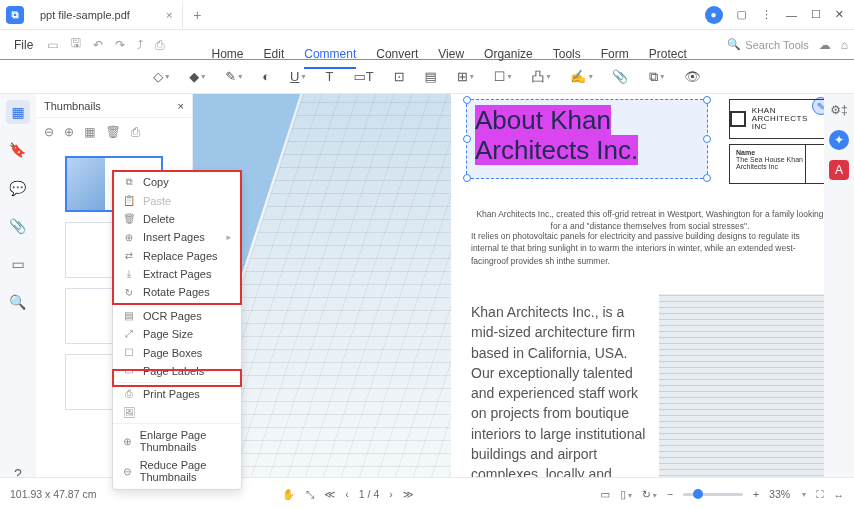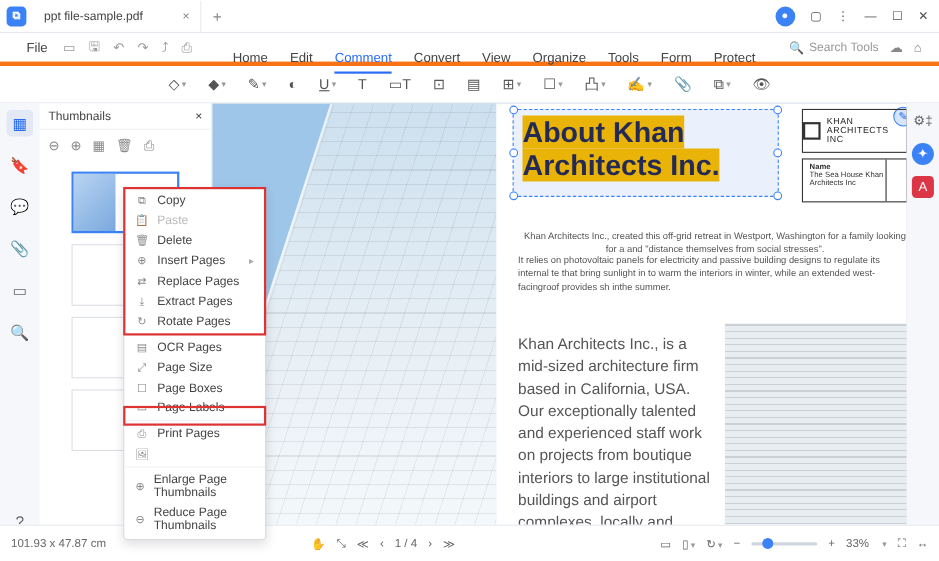--- a/index.html
+++ b/index.html
@@ -8,21 +8,21 @@
 .titlebar { height: 30px; display: flex; align-items: center; background: #fff; border-bottom: 1px solid #e6eaf0; }
 .app-logo { width: 30px; height: 30px; display: flex; align-items: center; justify-content: center; }
 .app-logo-sq { width: 18px; height: 18px; background: #3b82f6; border-radius: 4px; display: flex; align-items: center; justify-content: center; color: #fff; font-size: 10px; font-weight: bold; }
 .tab { display: flex; align-items: center; padding: 0 10px; height: 28px; border-right: 1px solid #e6eaf0; font-size: 11px; color: #444; gap: 36px; }
 .tab-close { color: #888; cursor: pointer; }
 .tab-add { padding: 0 10px; color: #888; font-size: 14px; }
 .win-ctrl { margin-left: auto; display: flex; align-items: center; gap: 14px; padding-right: 10px; color: #555; font-size: 11px; }
 .win-ctrl .avatar { width: 18px; height: 18px; border-radius: 50%; background: #3b82f6; color: #fff; display: flex; align-items: center; justify-content: center; font-size: 10px; }
 .win-ctrl span { cursor: pointer; }
 
-.menubar { height: 30px; display: flex; align-items: center; background: #fff; border-bottom: 4px solid #f97316; padding: 0 16px; font-size: 12px; color: #444; }
+.menubar { height: 30px; display: flex; align-items: center; background: #fff; border-bottom: 1px solid #f97316; padding: 0 6px; font-size: 12px; color: #444; }
 .menubar .file { padding: 0 8px; }
 .menubar .qa { padding: 0 6px; color: #999; }
 .menubar .tabs { margin: 0 auto; display: flex; gap: 20px; }
 .menubar .tabs span { cursor: pointer; padding: 6px 0; margin-top: 20px; }
 .menubar .tabs .active { color: #2a6df4; border-bottom: 2px solid #2a6df4; }
 .menubar .search { color: #999; font-size: 11px; display: flex; align-items: center; gap: 4px; }
 .menubar .right-icons { display: flex; gap: 10px; color: #888; padding-left: 10px; }
 
 .toolbar { height: 34px; background: #fff; border-bottom: 1px solid #e6eaf0; display: flex; align-items: center; justify-content: center; gap: 20px; color: #555; font-size: 13px; }
 .toolbar .ti { cursor: pointer; display: flex; align-items: center; justify-content: center; }
@@ -45,21 +45,21 @@
 
 .canvas { flex: 1; background: #cfd6de; position: relative; overflow: hidden; }
 .page { position: absolute; left: 0; top: 0; width: 640px; height: 392px; background: #fff; }
 .photo { position: absolute; left: 0; top: 0; width: 258px; height: 392px; background: #9ec6e9; overflow: hidden; }
 .photo::before { content:''; position:absolute; left:45px; bottom:-20px; width:340px; height:440px; background: linear-gradient(180deg,#c9deee 0%, #e7eff5 55%, #f6fafc 100%); transform: skewX(-18deg); border-left: 2px solid rgba(255,255,255,.6); }
 .photo::after { content:''; position:absolute; left:48px; bottom:-20px; width:340px; height:440px; transform: skewX(-18deg); background: repeating-linear-gradient(0deg, rgba(0,0,0,.08) 0 1px, transparent 1px 13px), repeating-linear-gradient(90deg, rgba(0,0,0,.06) 0 1px, transparent 1px 18px); }
 .title-box { position: absolute; left: 273px; top: 5px; width: 242px; height: 80px; border: 1px dashed #3b82f6; background: #eaf1fd; padding: 6px 8px; }
 .title-box .handle { position: absolute; width: 8px; height: 8px; border: 1px solid #3b82f6; border-radius: 50%; background: #fff; }
 .h-tl { left: -4px; top: -4px; } .h-tr { right: -4px; top: -4px; } .h-bl { left: -4px; bottom: -4px; } .h-br { right: -4px; bottom: -4px; }
 .h-ml { left:-4px; top:50%; transform:translateY(-50%);} .h-mr { right:-4px; top:50%; transform:translateY(-50%);}
-.title-text { font-size: 26px; font-weight: 700; color: #222a55; line-height: 1.15; background: #eab308; display: inline; }
+.title-text { font-size: 26px; font-weight: 400; color: #222a55; line-height: 1.15; background: #d946ef; display: inline; }
 .corner-badge { position: absolute; right: 3px; top: 3px; width: 18px; height: 18px; background: #d6e4fd; border: 1px solid #3b82f6; border-radius: 50%; color: #2a6df4; font-size: 10px; display: flex; align-items: center; justify-content: center; }
 
 .logo-block { position: absolute; right: 8px; top: 5px; width: 96px; height: 40px; border: 1px solid #333; display: flex; align-items: center; justify-content: center; gap: 6px; }
 .logo-sq { width: 16px; height: 16px; border: 2px solid #333; }
 .logo-text { font-size: 8px; font-weight: 400; letter-spacing: 0.5px; color: #222; line-height: 1; }
 .name-block { position: absolute; right: 8px; top: 50px; width: 96px; height: 40px; border: 1px solid #333; padding: 4px 6px; }
 .name-block .nl { font-size: 7px; color: #333; }
 .name-block .nb { font-size: 7px; font-weight: 700; } .name-block .nline { border-left: 1px solid #333; position:absolute; right:18px; top:0; bottom:0; }
 
 .para { position: absolute; left: 278px; font-size: 8.5px; color: #555; line-height: 1.45; }

